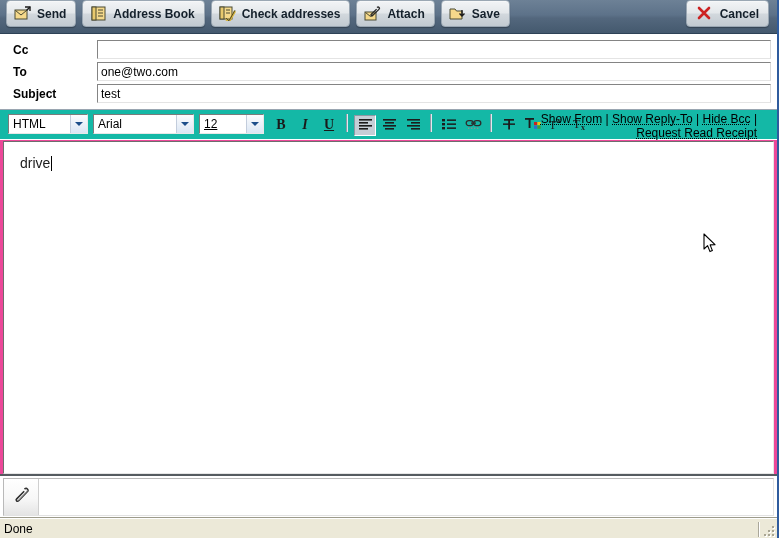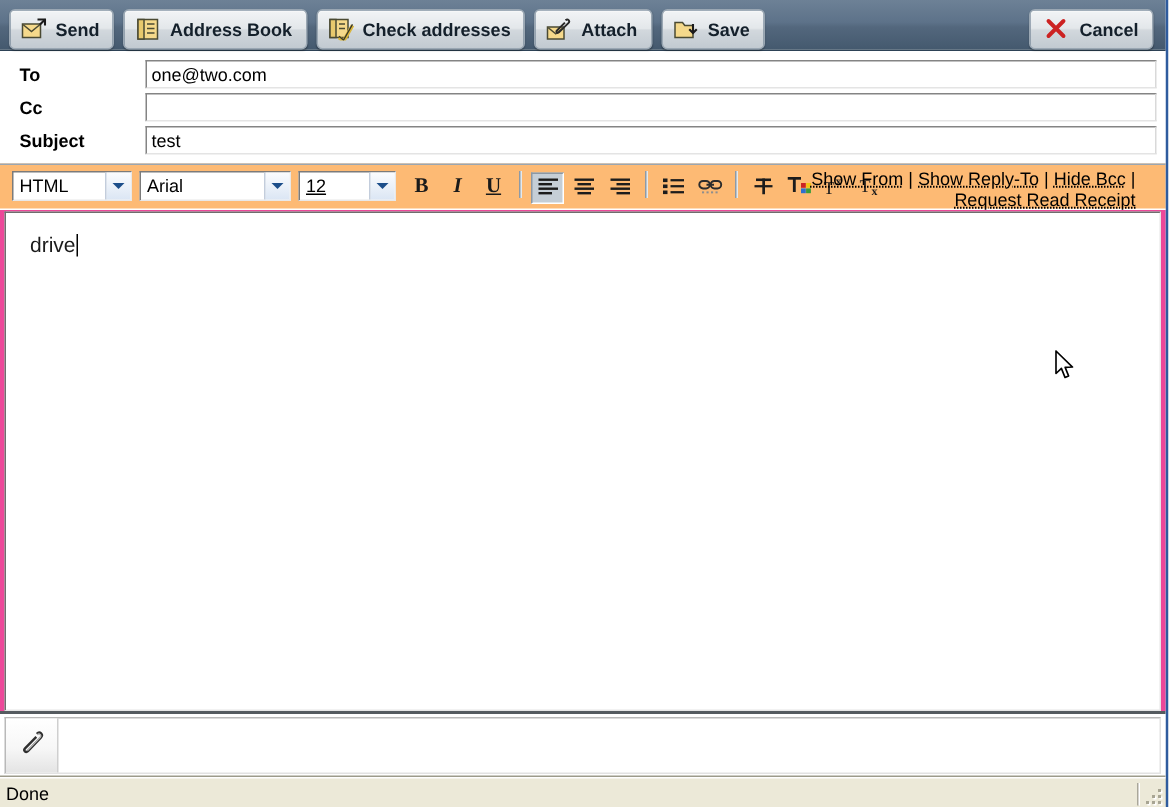--- a/index.html
+++ b/index.html
@@ -23,21 +23,21 @@
     display: flex;
     flex-direction: column;
   }
 
   
   .toolbar {
     height: 34px;
     background: linear-gradient(to bottom, #6d8196 0%, #5d7289 45%, #53677d 55%, #44596e 100%);
     border-bottom: 1px solid #2d4256;
     display: flex;
-    align-items: flex-end;
+    align-items: flex-start;
     padding: 0 6px;
     box-sizing: border-box;
     flex: 0 0 auto;
     position: relative;
   }
   .tb-btn {
     display: inline-flex;
     align-items: center;
     gap: 6px;
     height: 25px;
@@ -94,21 +94,21 @@
     font-family: "Liberation Sans", sans-serif;
     font-size: 12px;
     padding: 0 3px;
     line-height: 17px;
     color: #000;
     outline: none;
   }
 
   
   .edtoolbar {
-    background: #fdba74;
+    background: #14b8a6;
     border-top: 1px solid #9aa6b1;
     border-bottom: 1px solid #ffffff;
     height: 31px;
     box-sizing: border-box;
     display: flex;
     align-items: flex-start;
     padding: 4px 4px 0 8px;
     position: relative;
     flex: 0 0 auto;
   }
@@ -361,27 +361,27 @@
           <path d="M2 2 L12 12 M12 2 L2 12" stroke="#cc2222" stroke-width="2.6" stroke-linecap="round"></path>
         </svg>
       </span>
       <span class="lbl">Cancel</span>
     </div>
   </div>
 
   <div class="fields">
 
     <div class="field-row">
+      <div class="field-label">Cc</div>
+      <input class="field-input" type="text" value="" style="">
+    </div>
+
+    <div class="field-row">
       <div class="field-label">To</div>
       <input class="field-input" type="text" value="one@two.com" style="">
-    </div>
-
-    <div class="field-row">
-      <div class="field-label">Cc</div>
-      <input class="field-input" type="text" value="" style="">
     </div>
 
 
     <div class="field-row">
       <div class="field-label">Subject</div>
       <input class="field-input" type="text" value="test" style="">
     </div>
   </div>
 
   <div class="edtoolbar">

